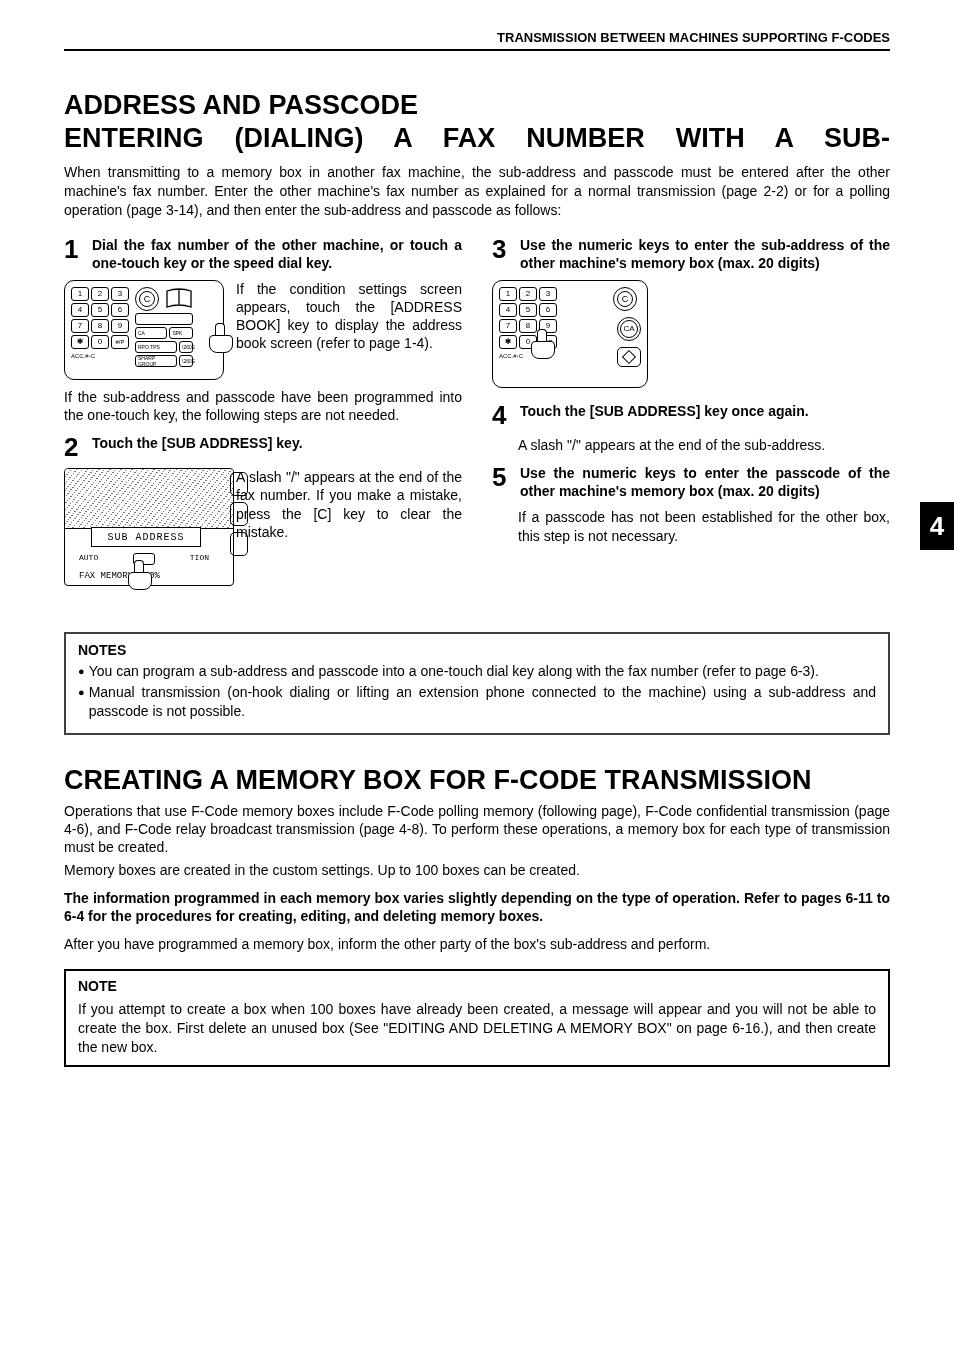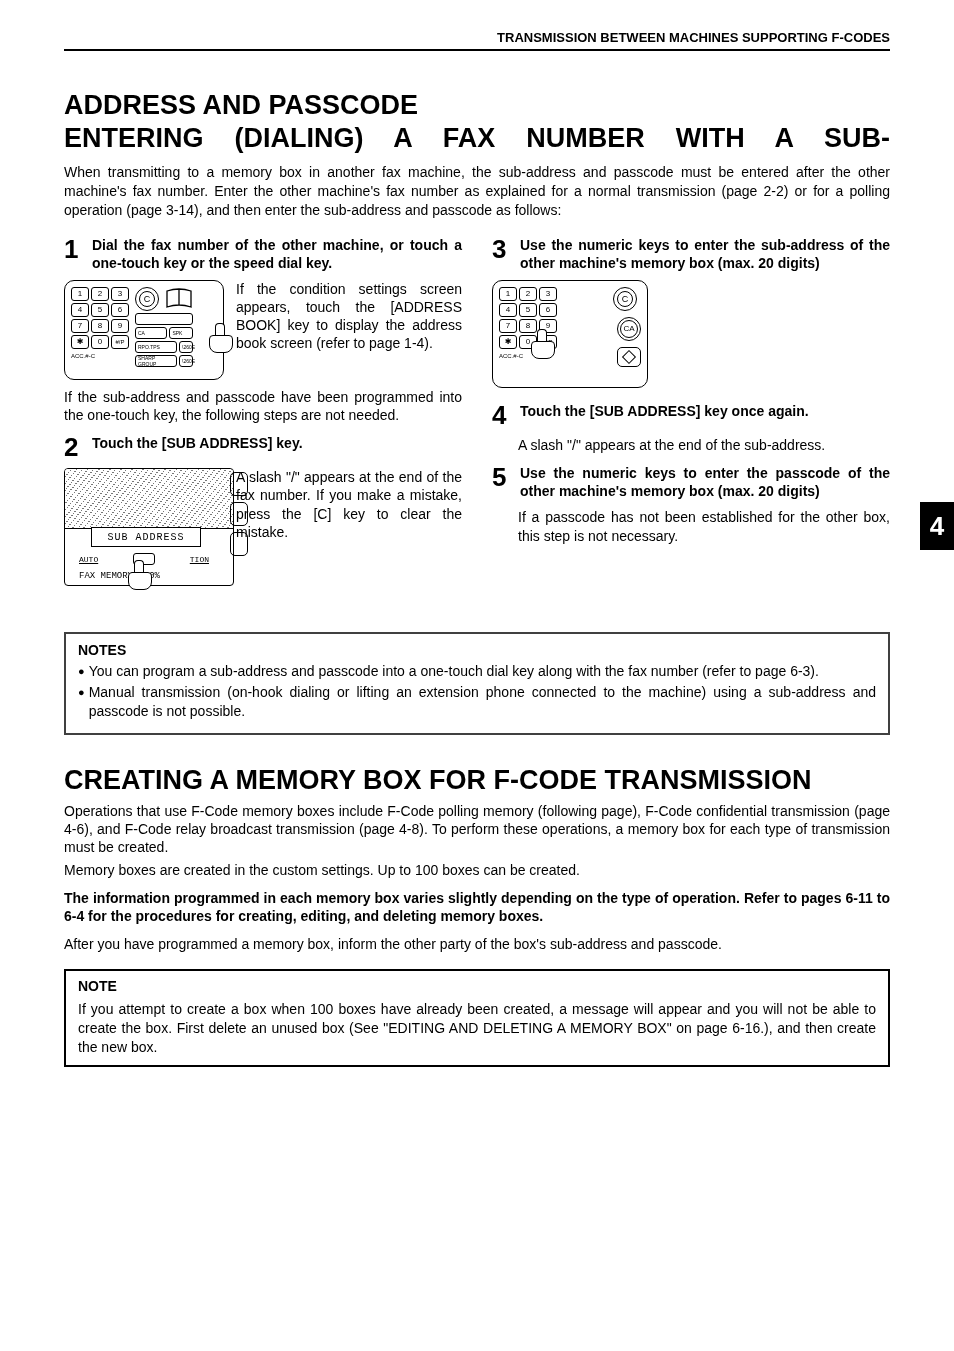--- a/index.html
+++ b/index.html
@@ -157,21 +157,21 @@
     position:absolute;
     left:26px; top:58px;
     width:110px; height:20px;
     border:1.5px solid #000;
     background:#fff;
     display:flex; align-items:center; justify-content:center;
     font-size:10px; letter-spacing:1px;
   }
   .fb2-auto{
     position:absolute; top:84px; left:14px; width:130px;
-    display:flex; align-items:center; justify-content:space-between;text-decoration:underline;
+    display:flex; justify-content:space-between;
   }
   .fb2-automid{width:22px;height:12px;border:1.5px solid #000;border-radius:3px;}
   .fb2-faxmem{ position:absolute; bottom:4px; left:14px; font-size:9px;}
   .sidebtns{
     position:absolute; right:-14px; top:4px;
     display:flex; flex-direction:column; gap:6px;
   }
   .sbtn{ width:18px; height:24px; border:1.5px solid #000; border-radius:5px;}
   .hand{
     position:absolute; left:60px; top:92px;
@@ -441,20 +441,20 @@
       <li>
           <span>Manual transmission (on-hook dialing or lifting an extension phone connected to the machine) using a sub-address and passcode is not possible.</span>
         </li>
     </ul>
   </div>
 
   <div class="h2">CREATING A MEMORY BOX FOR F-CODE TRANSMISSION</div>
   <div class="bodyp" style="margin-top:6px;">Operations that use F-Code memory boxes include F-Code polling memory (following page), F-Code confidential transmission (page 4-6), and F-Code relay broadcast transmission (page 4-8). To perform these operations, a memory box for each type of transmission must be created.</div>
   <div class="bodyp" style="margin-top:-6px;">Memory boxes are created in the custom settings. Up to 100 boxes can be created.</div>
   <div class="bodyp bold">The information programmed in each memory box varies slightly depending on the type of operation. Refer to pages 6-11 to 6-4 for the procedures for creating, editing, and deleting memory boxes.</div>
-  <div class="bodyp">After you have programmed a memory box, inform the other party of the box's sub-address and passcode.</div>
+  <div class="bodyp">After you have programmed a memory box, inform the other party of the box's sub-address and perform.</div>
 
   <div class="note2">
     <div class="notes-title">NOTE</div>
     <div>If you attempt to create a box when 100 boxes have already been created, a message will appear and you will not be able to create the box. First delete an unused box (See "EDITING AND DELETING A MEMORY BOX" on page 6-16.), and then create the new box.</div>
   </div>
 
 </div>
 
 </body></html>

